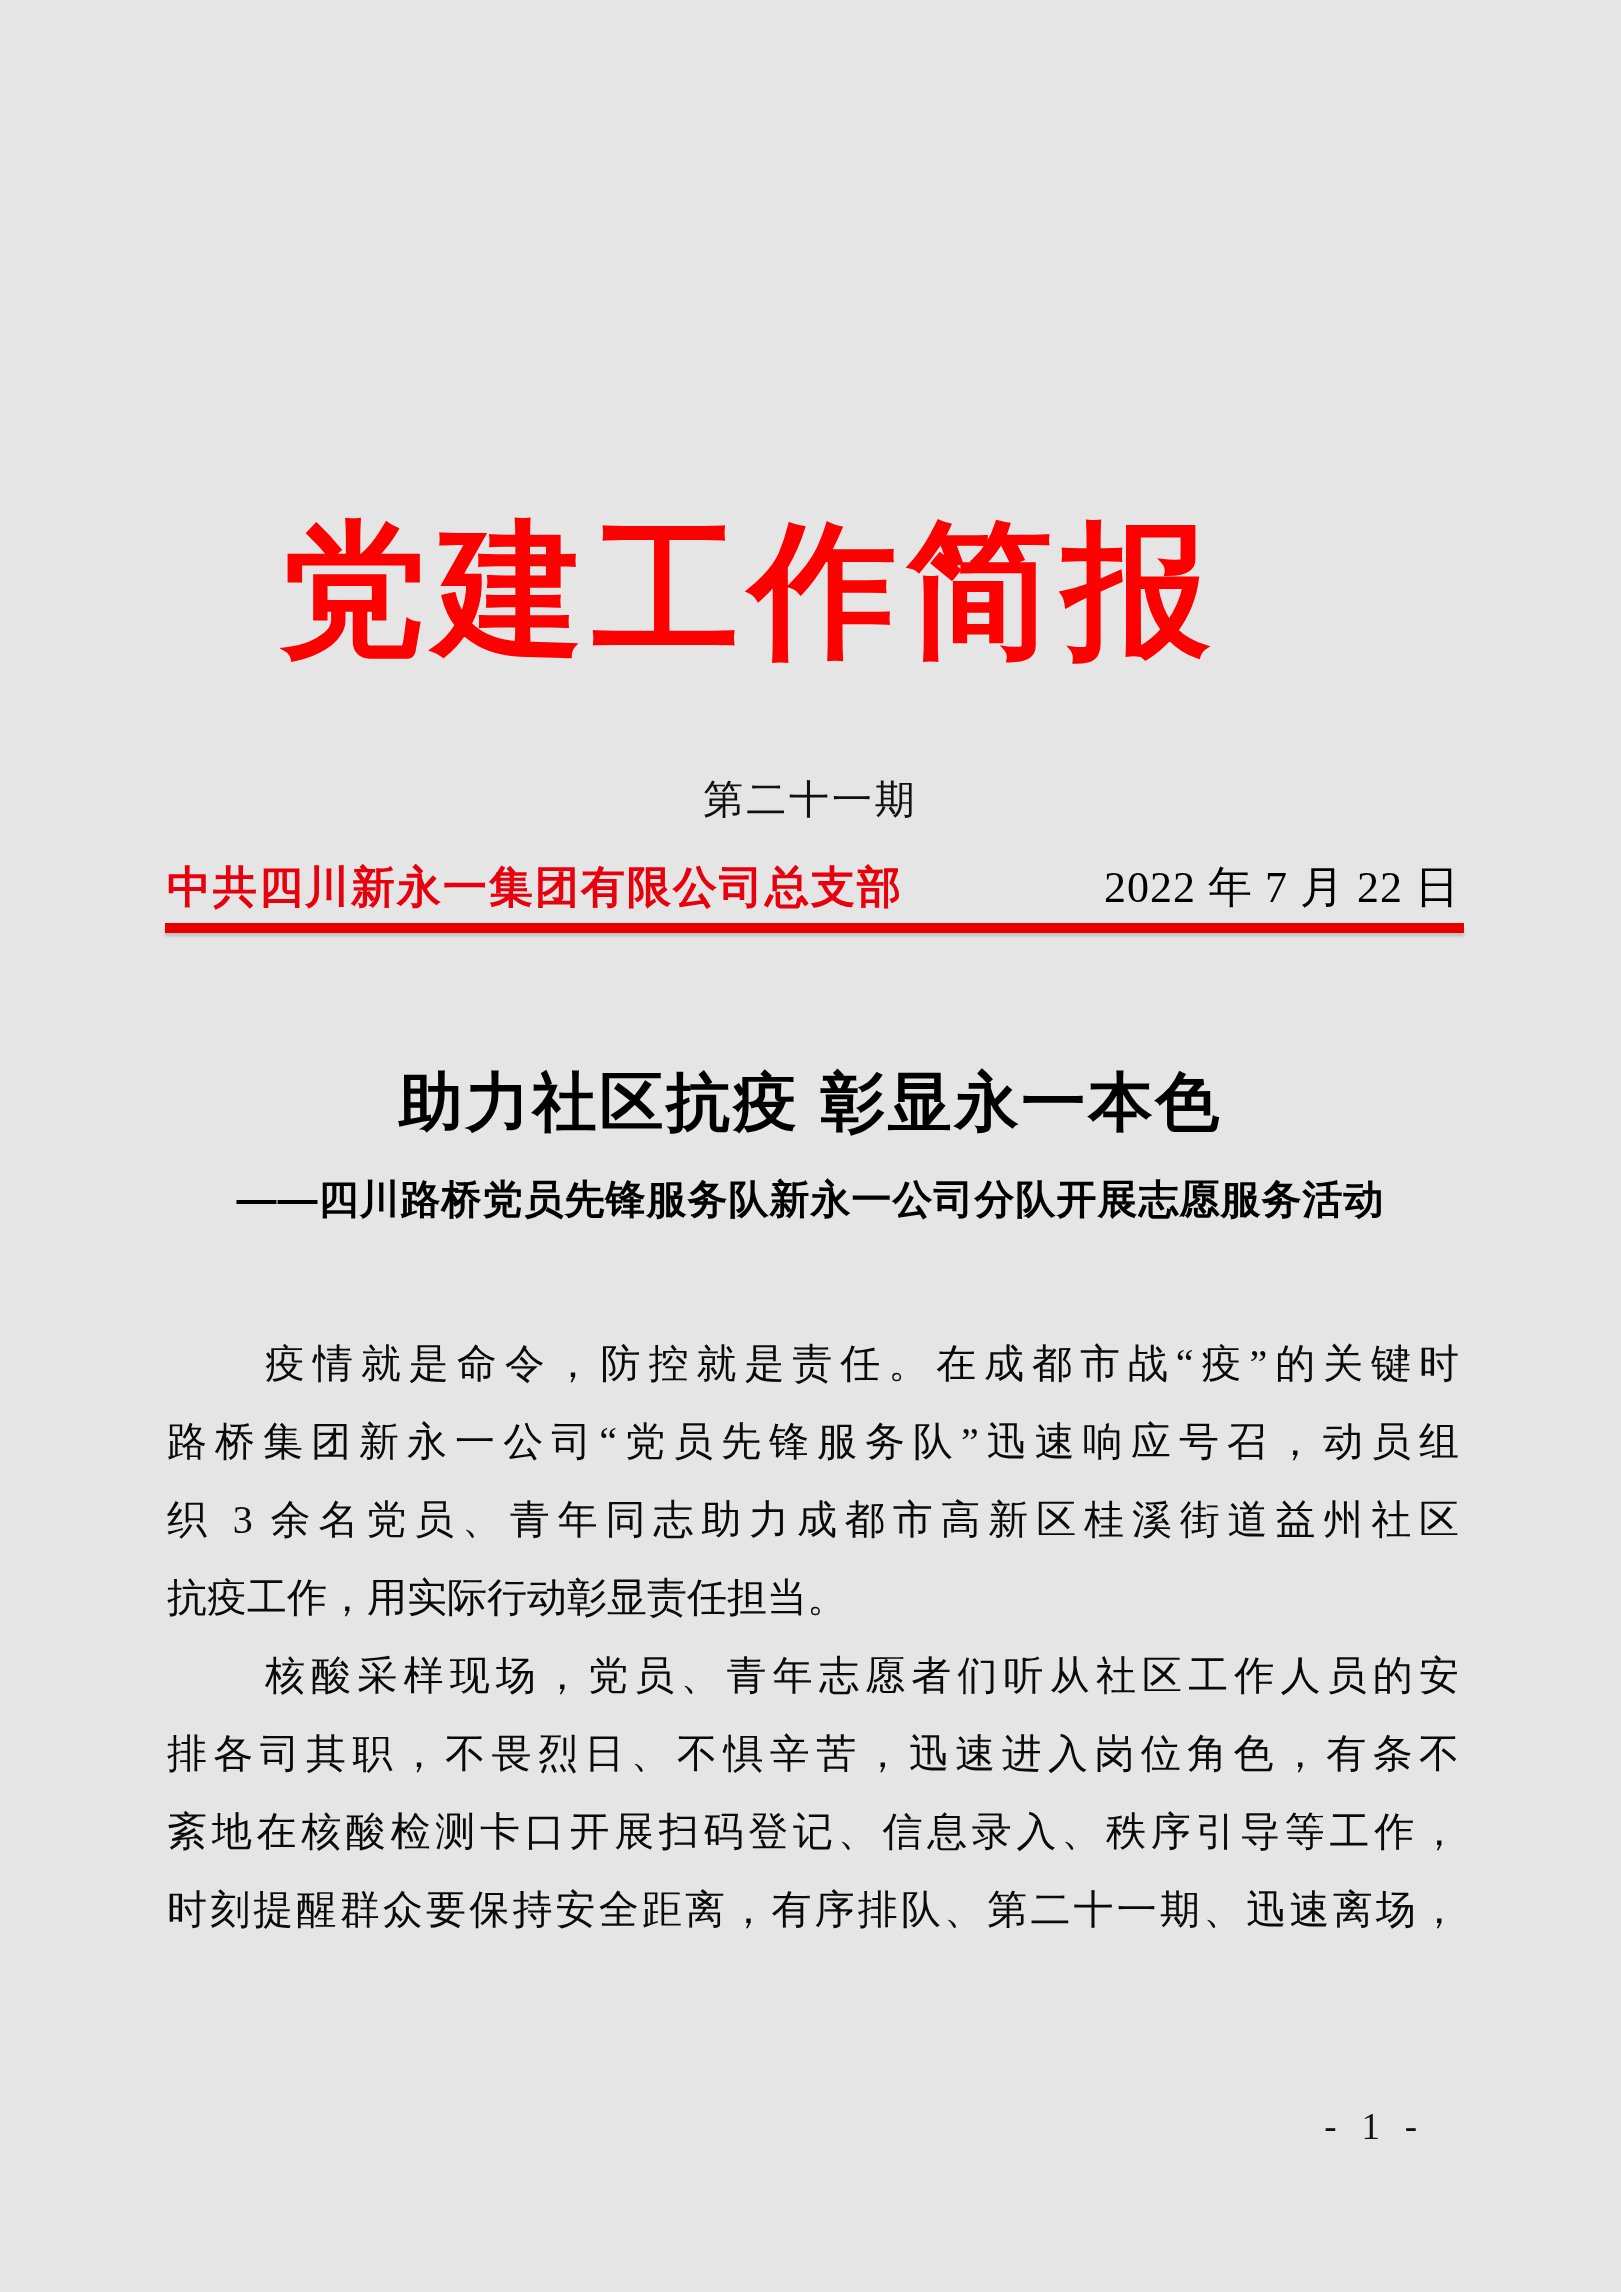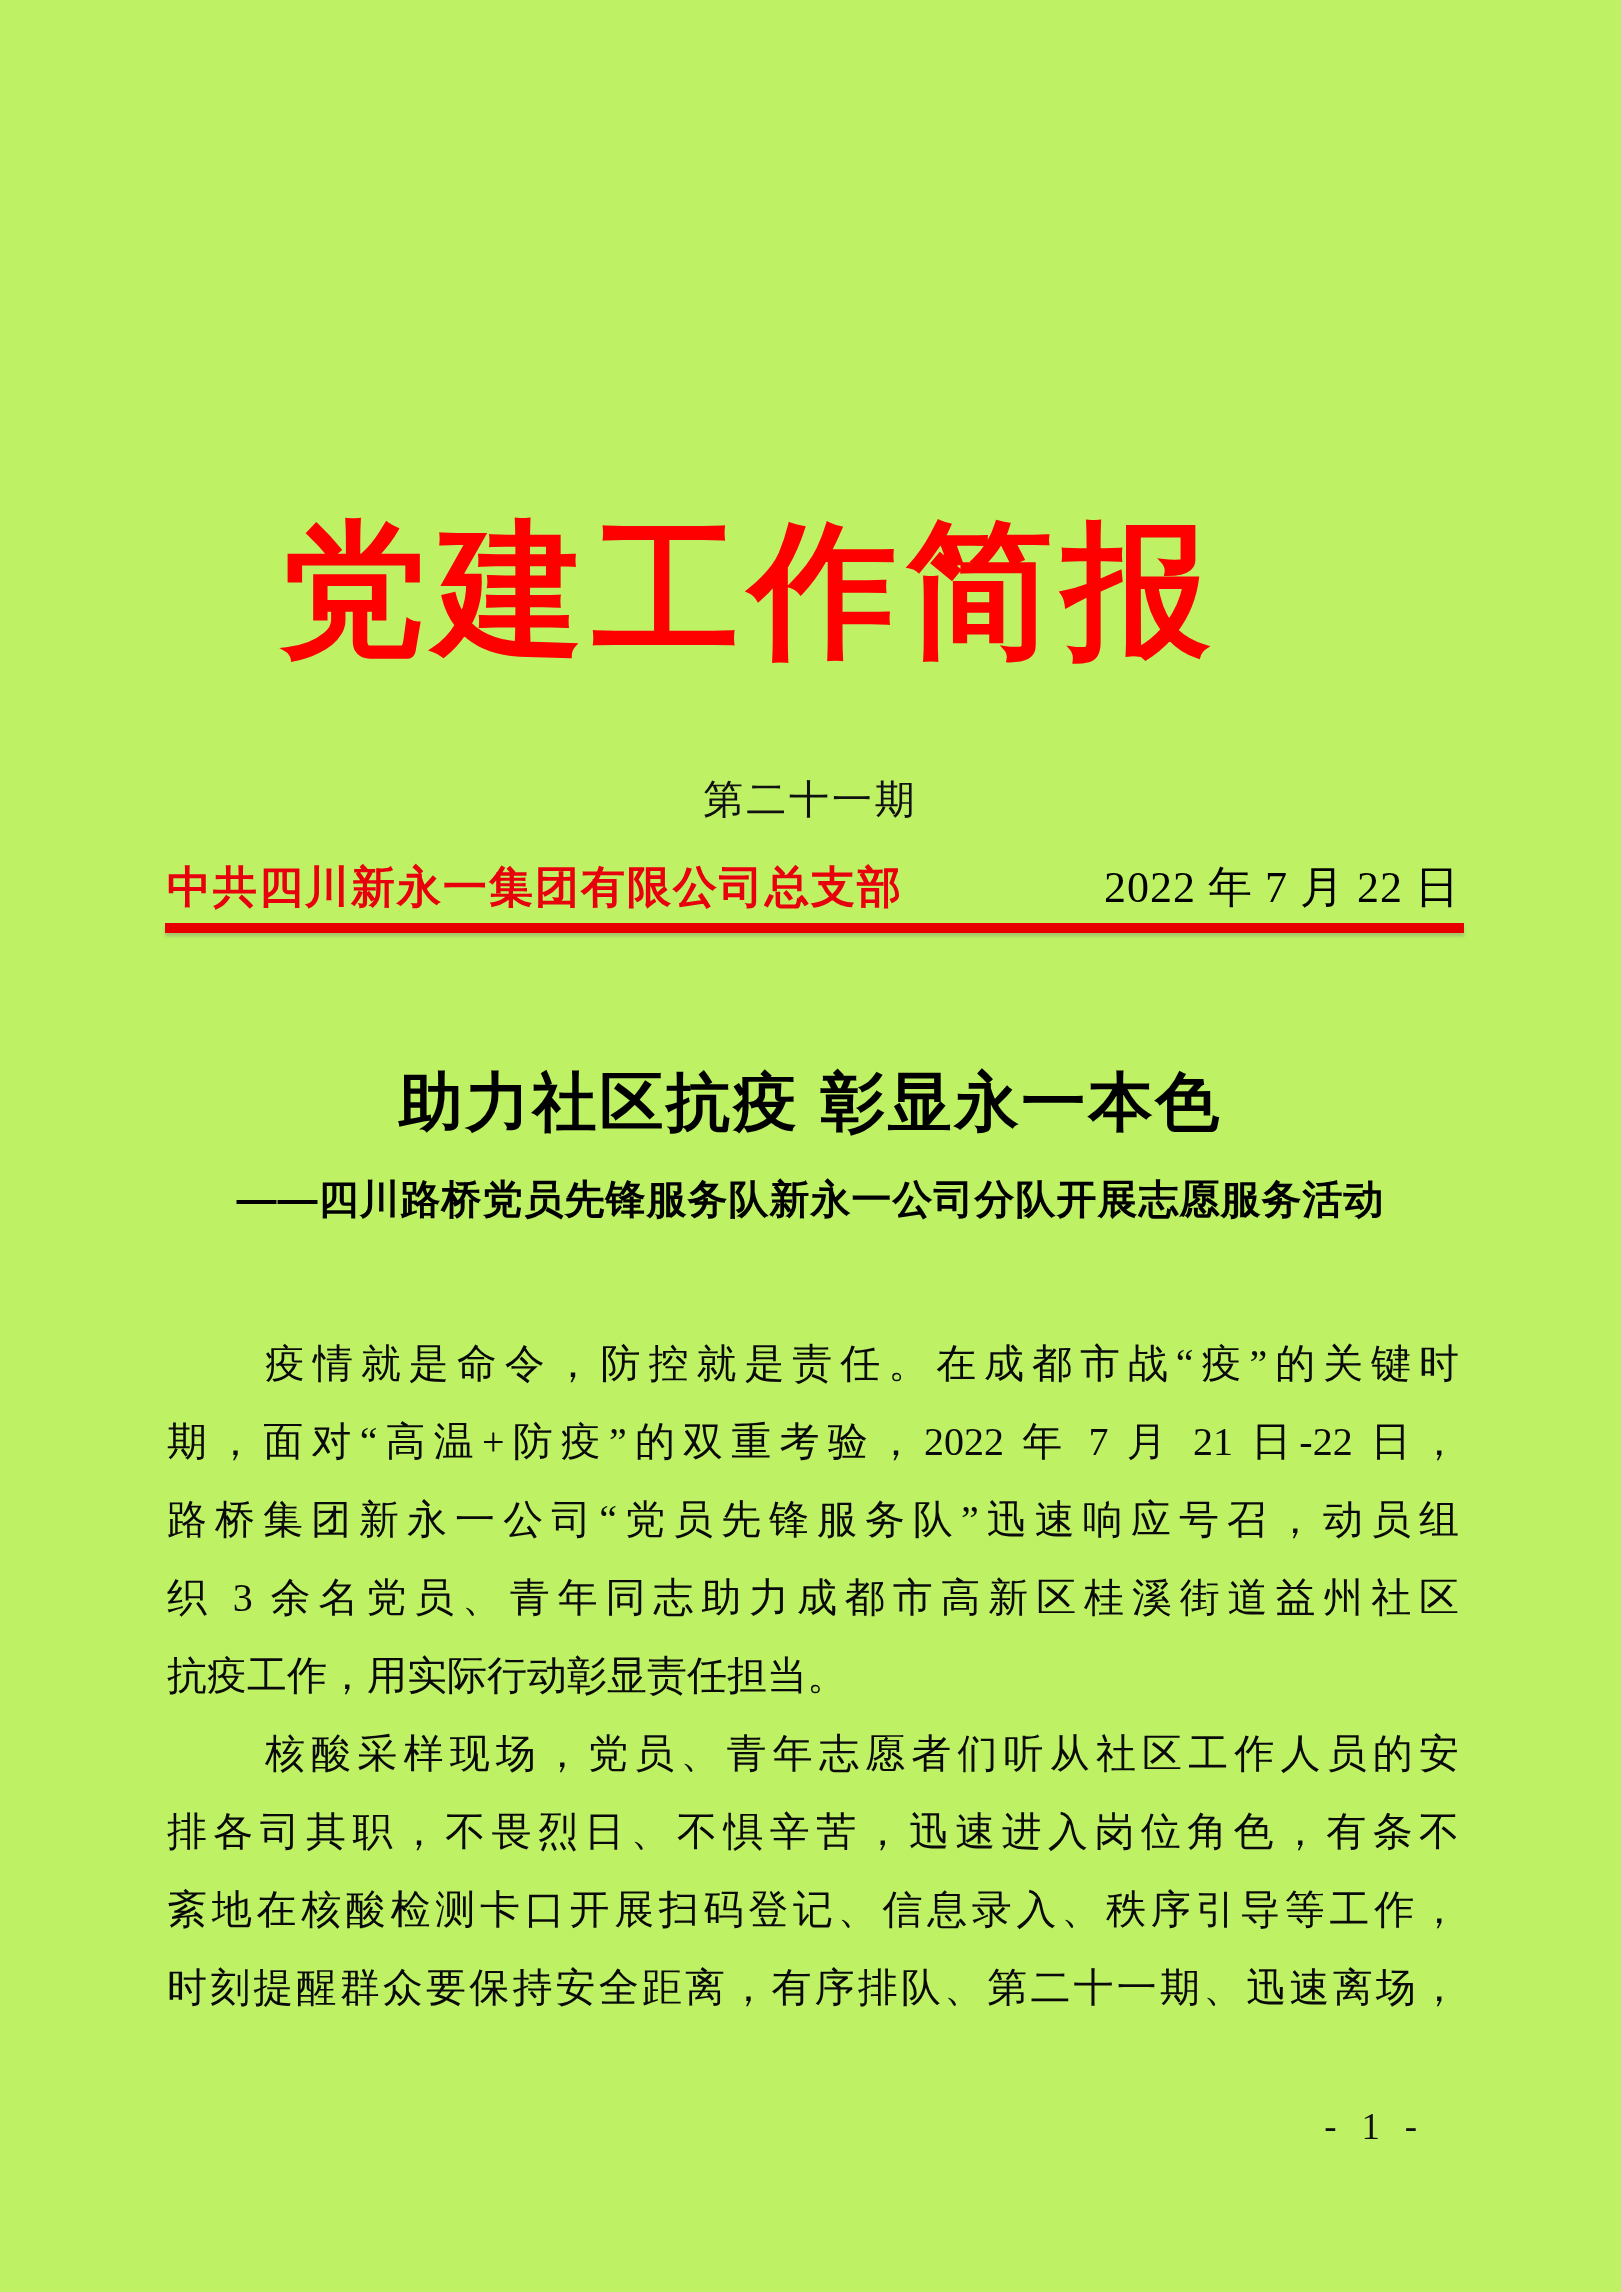--- a/index.html
+++ b/index.html
@@ -1,20 +1,20 @@
 <!DOCTYPE html>
 <html><head>
 <meta charset="utf-8">
 <style>
   html, body { margin: 0; padding: 0; background: #ffffff; }
   .page {
     position: relative;
     width: 1621px;
     height: 2293px;
-    background: #bef264;
+    background: #e5e5e5;
     font-family: "Liberation Serif", "DejaVu Serif", serif;
     color: #000000;
     overflow: hidden;
   }
 
   
   .bulletin-title {
     position: absolute;
     top: 510px;
     left: 0;
@@ -154,21 +154,20 @@
   </div>
 
   <div class="red-rule"></div>
 
   <h2 class="article-title">助力社区抗疫 彰显永一本色</h2>
 
   <h3 class="article-subtitle">——四川路桥党员先锋服务队新永一公司分队开展志愿服务活动</h3>
 
   <div class="article-body">
     <p class="body-line indent justify">疫情就是命令，防控就是责任。在成都市战“疫”的关键时</p>
-    <p class="body-line justify">期，面对“高温+防疫”的双重考验，2022 年 7 月 21 日-22 日，</p>
     <p class="body-line justify">路桥集团新永一公司“党员先锋服务队”迅速响应号召，动员组</p>
     <p class="body-line justify">织 3 余名党员、青年同志助力成都市高新区桂溪街道益州社区</p>
     <p class="body-line no-justify">抗疫工作，用实际行动彰显责任担当。</p>
     <p class="body-line indent justify">核酸采样现场，党员、青年志愿者们听从社区工作人员的安</p>
     <p class="body-line justify">排各司其职，不畏烈日、不惧辛苦，迅速进入岗位角色，有条不</p>
     <p class="body-line justify">紊地在核酸检测卡口开展扫码登记、信息录入、秩序引导等工作，</p>
     <p class="body-line justify">时刻提醒群众要保持安全距离，有序排队、第二十一期、迅速离场，</p>
   </div>
 
   <div class="page-number">- 1 -</div>

